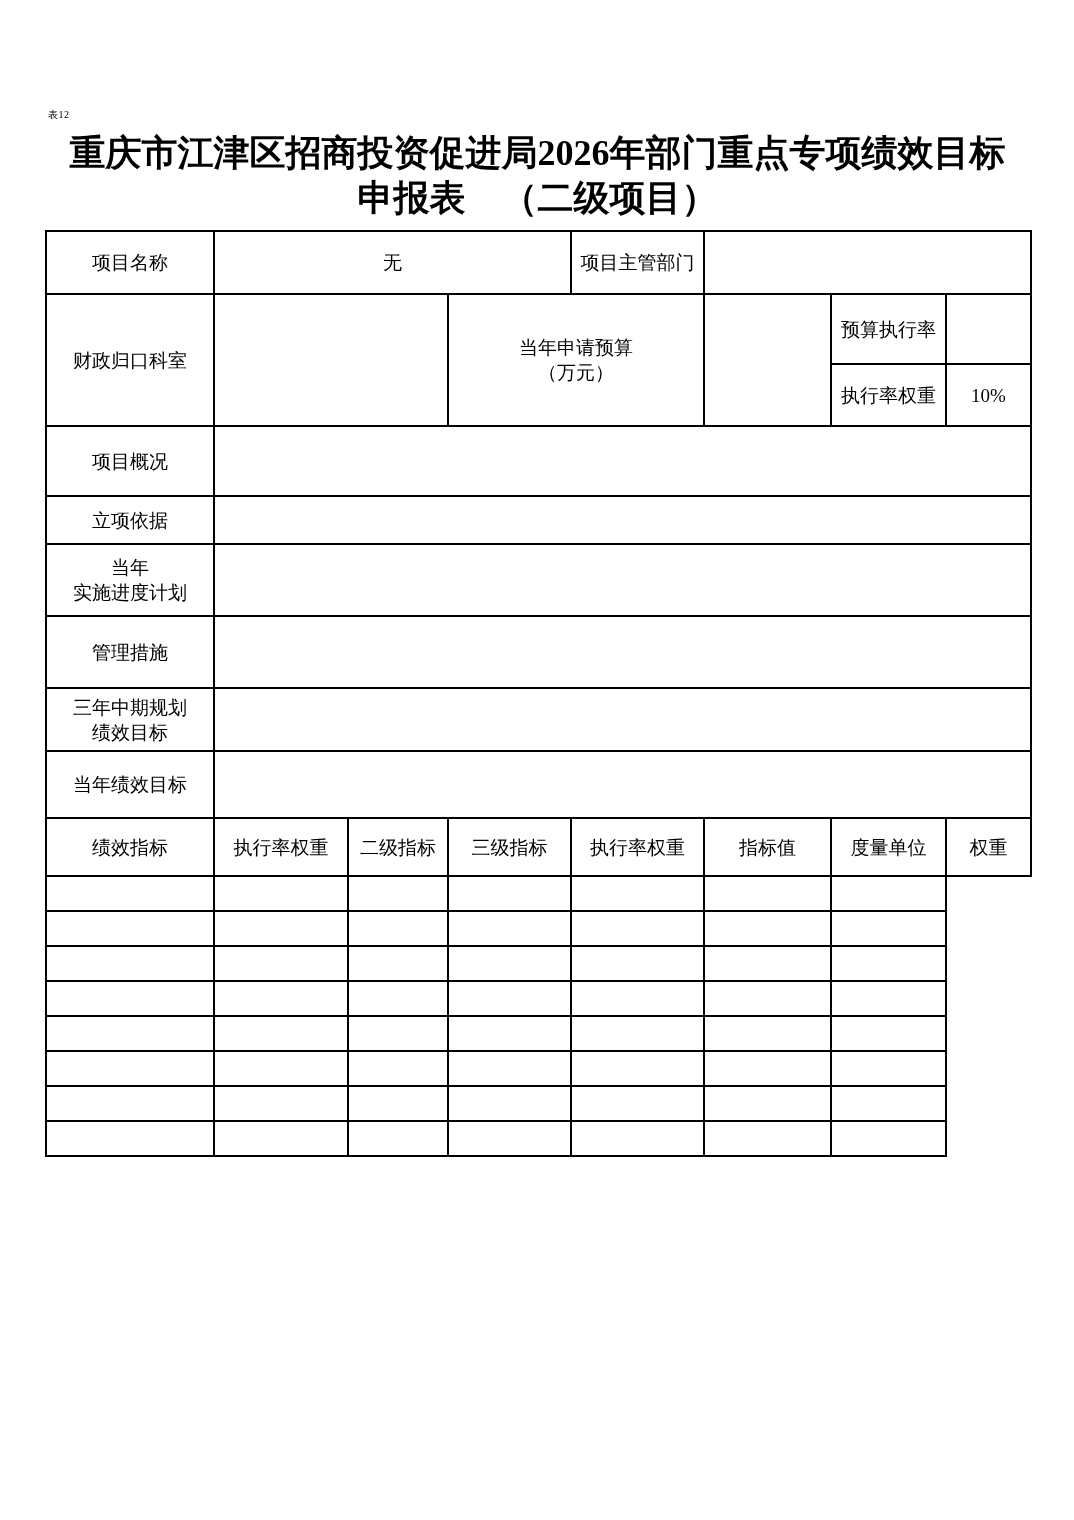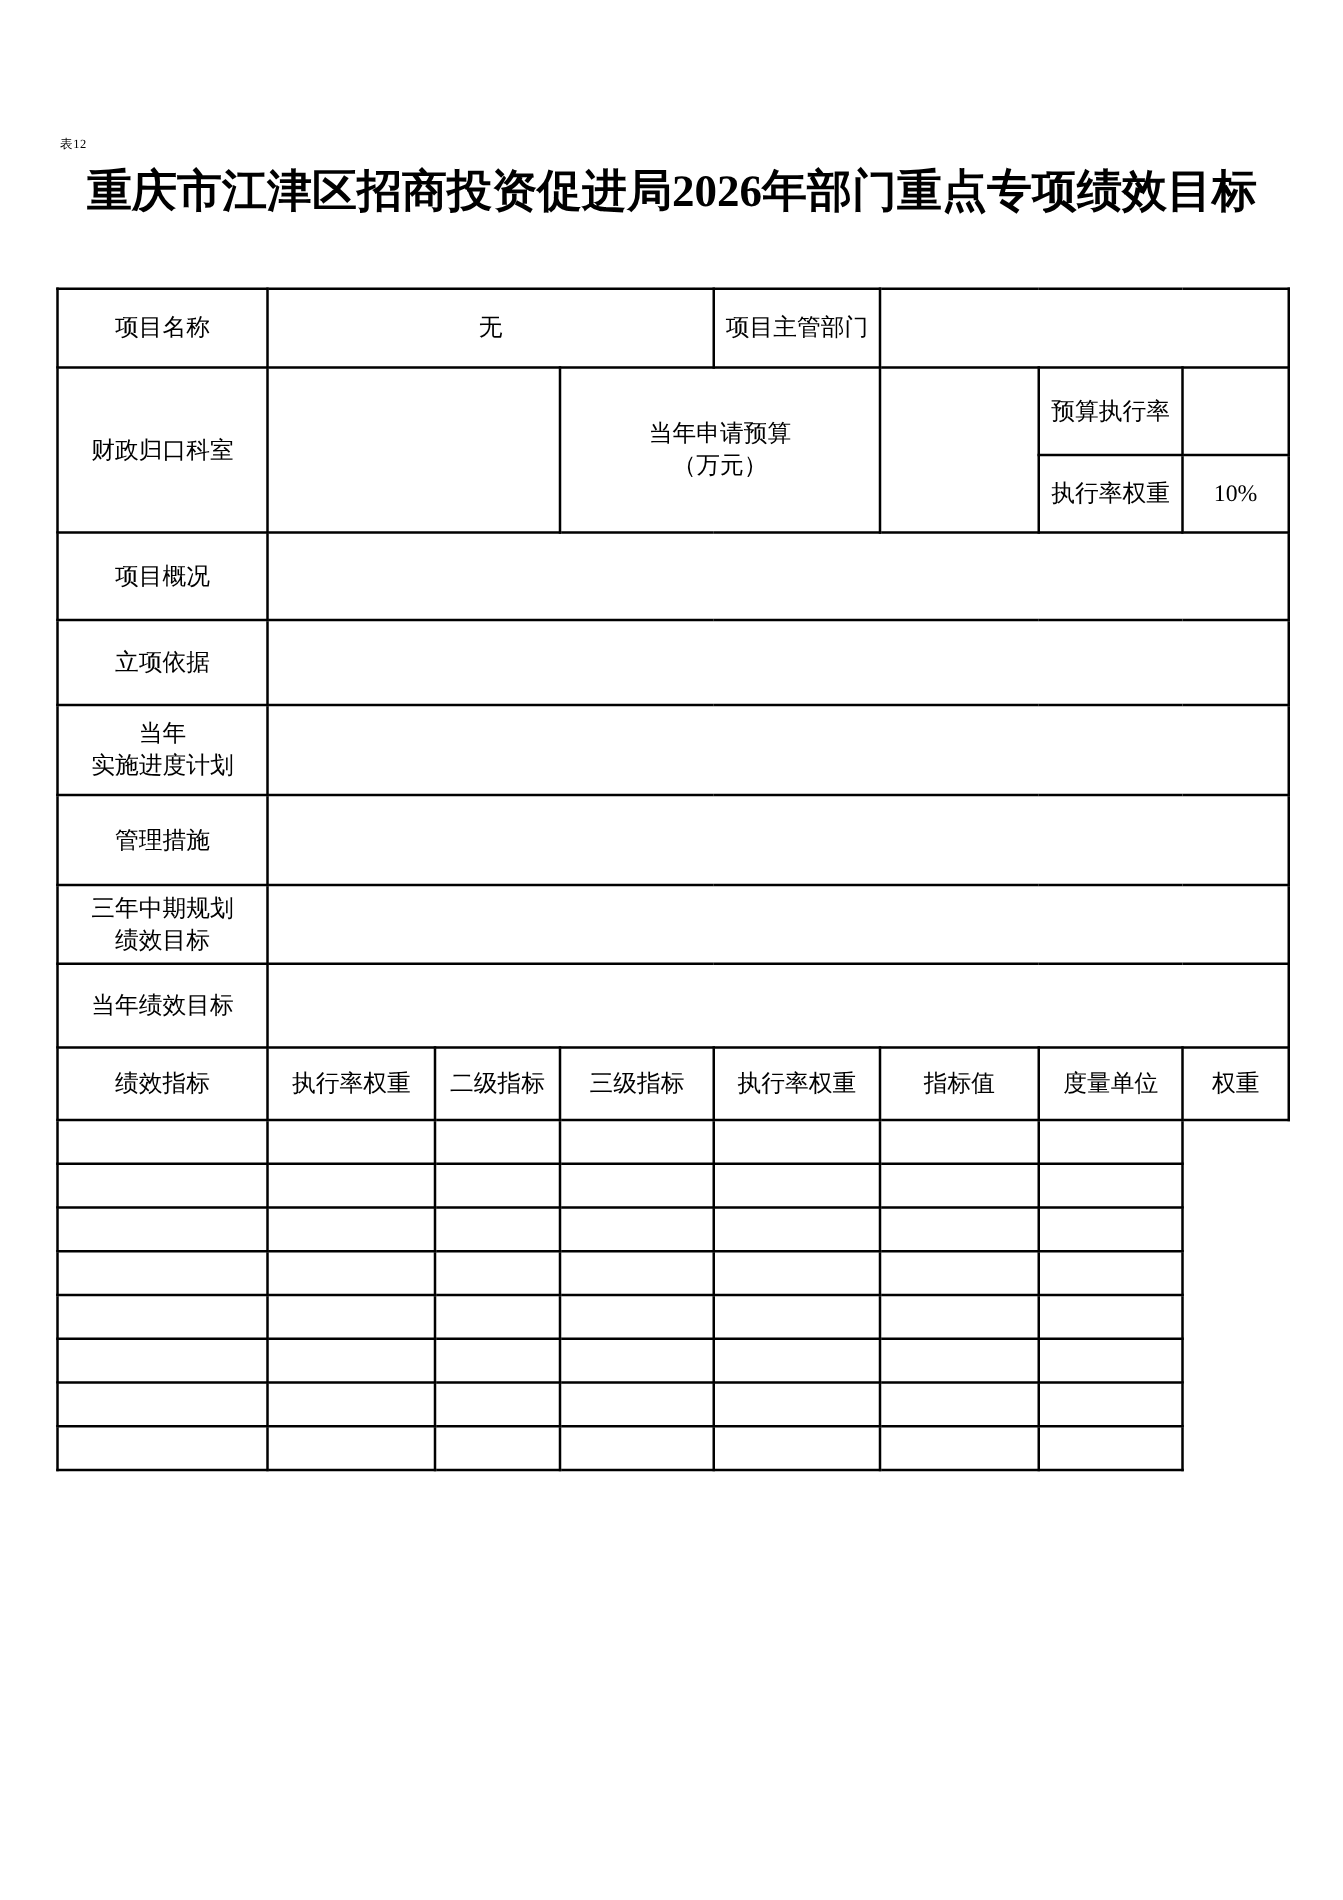--- a/index.html
+++ b/index.html
@@ -26,37 +26,38 @@
   table.decl td {
     border:2px solid #000000;
     text-align:center; vertical-align:middle;
     font-size:19px; line-height:25px;
     white-space:pre-line; padding:2px; overflow:hidden;
   }
   tr.r1  { height:63px; }
   tr.r2a { height:70px; }
   tr.r2b { height:62px; }
   tr.r3  { height:70px; }
-  tr.r4  { height:68px;padding-left:32px; }
+  tr.r4  { height:48px;padding-left:32px; }
   tr.r5  { height:72px;border-radius:27px; }
   tr.r6  { height:72px; }
   tr.r7  { height:63px;padding-left:20px; }
   tr.r8  { height:67px;padding-left:32px; }
   tr.r9  { height:58px; }
   tr.ind-row { height:35px; }
 </style>
 </head>
 <body>
 
 <div class="page">
 
   <div class="tag">表12</div>
 
   <div class="title-block">
     <span class="title-line">重庆市江津区招商投资促进局2026年部门重点专项绩效目标</span>
+    <span class="title-line">申报表　（二级项目）</span>
   </div>
 
   <table class="decl">
     <colgroup>
       <col style="width:168px">
         <col style="width:134px">
         <col style="width:100px">
         <col style="width:123px">
       <col style="width:133px">
         <col style="width:127px">

